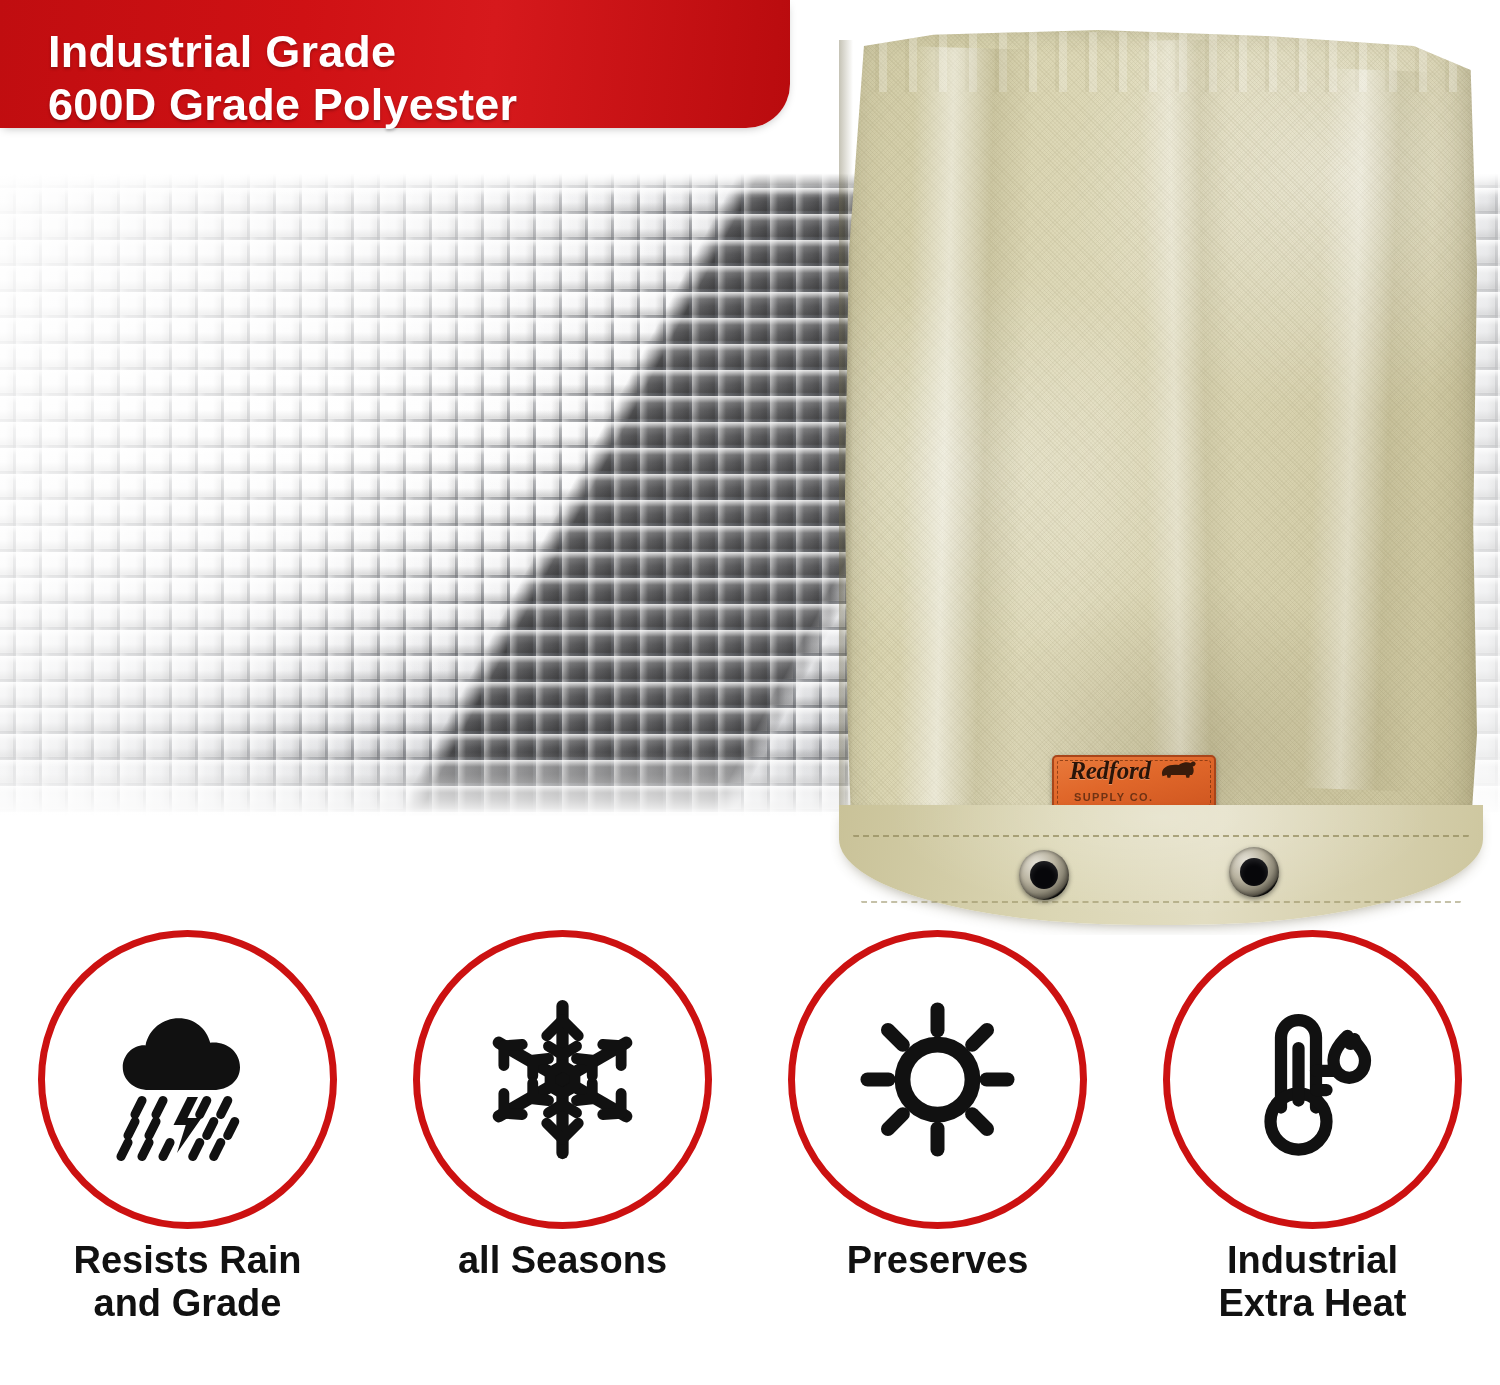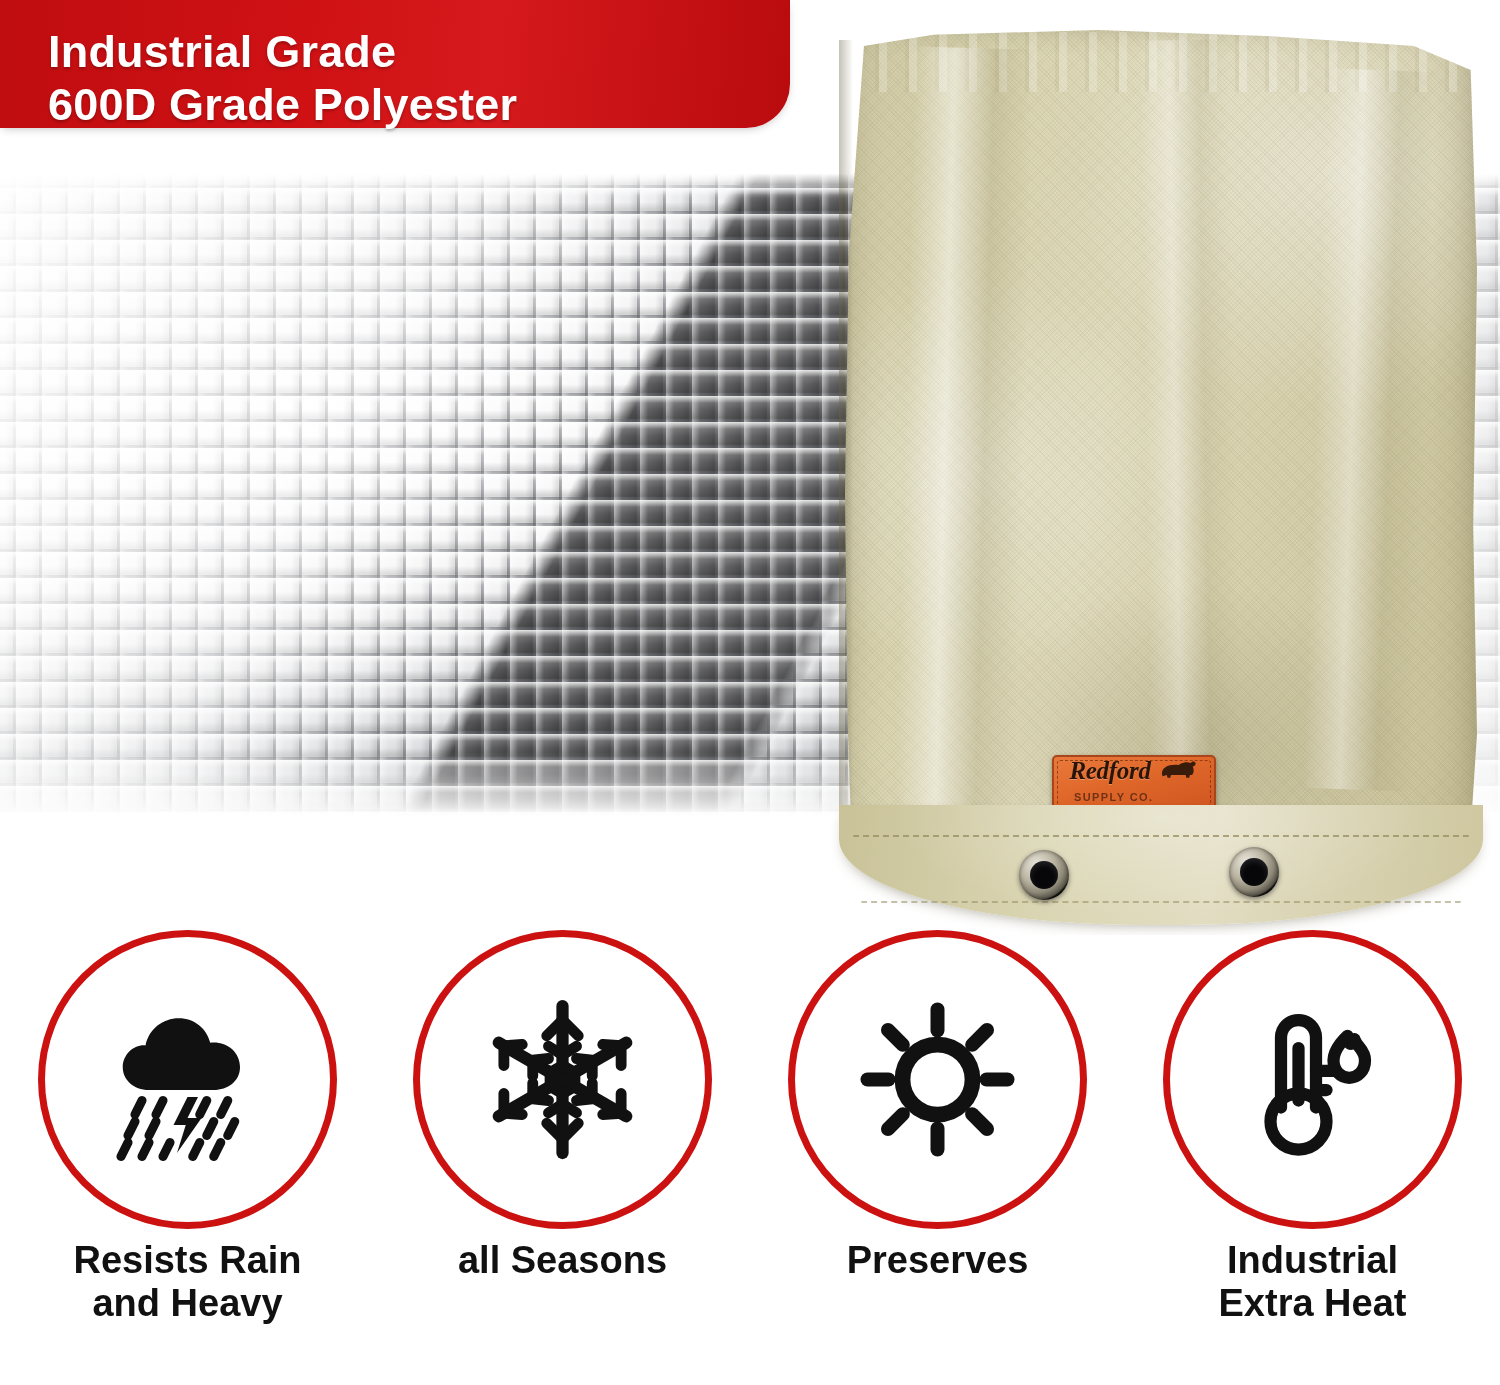--- a/index.html
+++ b/index.html
@@ -214,21 +214,21 @@
             <line x1="28" y1="86" x2="24" y2="94"></line>
             <line x1="40" y1="86" x2="36" y2="94"></line>
             <line x1="57" y1="86" x2="53" y2="94"></line>
             <line x1="69" y1="86" x2="65" y2="94"></line>
           </g>
           <path d="M50 60 L42 76 L49 76 L44 92 L58 72 L50 72 L56 60 Z" fill="#111111"></path>
         </svg>
       </div>
       <div class="feature-caption">
         <span>Resists Rain</span>
-        <span>and Heavy</span>
+        <span>and Grade</span>
       </div>
     </div>
 
     <div class="feature">
       <div class="circle">
         <svg class="icon-svg" viewBox="0 0 100 100">
           <g stroke="#111111" stroke-width="7" stroke-linecap="round" stroke-linejoin="round" fill="none">
             <g>
               <line x1="50" y1="8" x2="50" y2="92"></line>
               <line x1="13.6" y1="29" x2="86.4" y2="71"></line>

